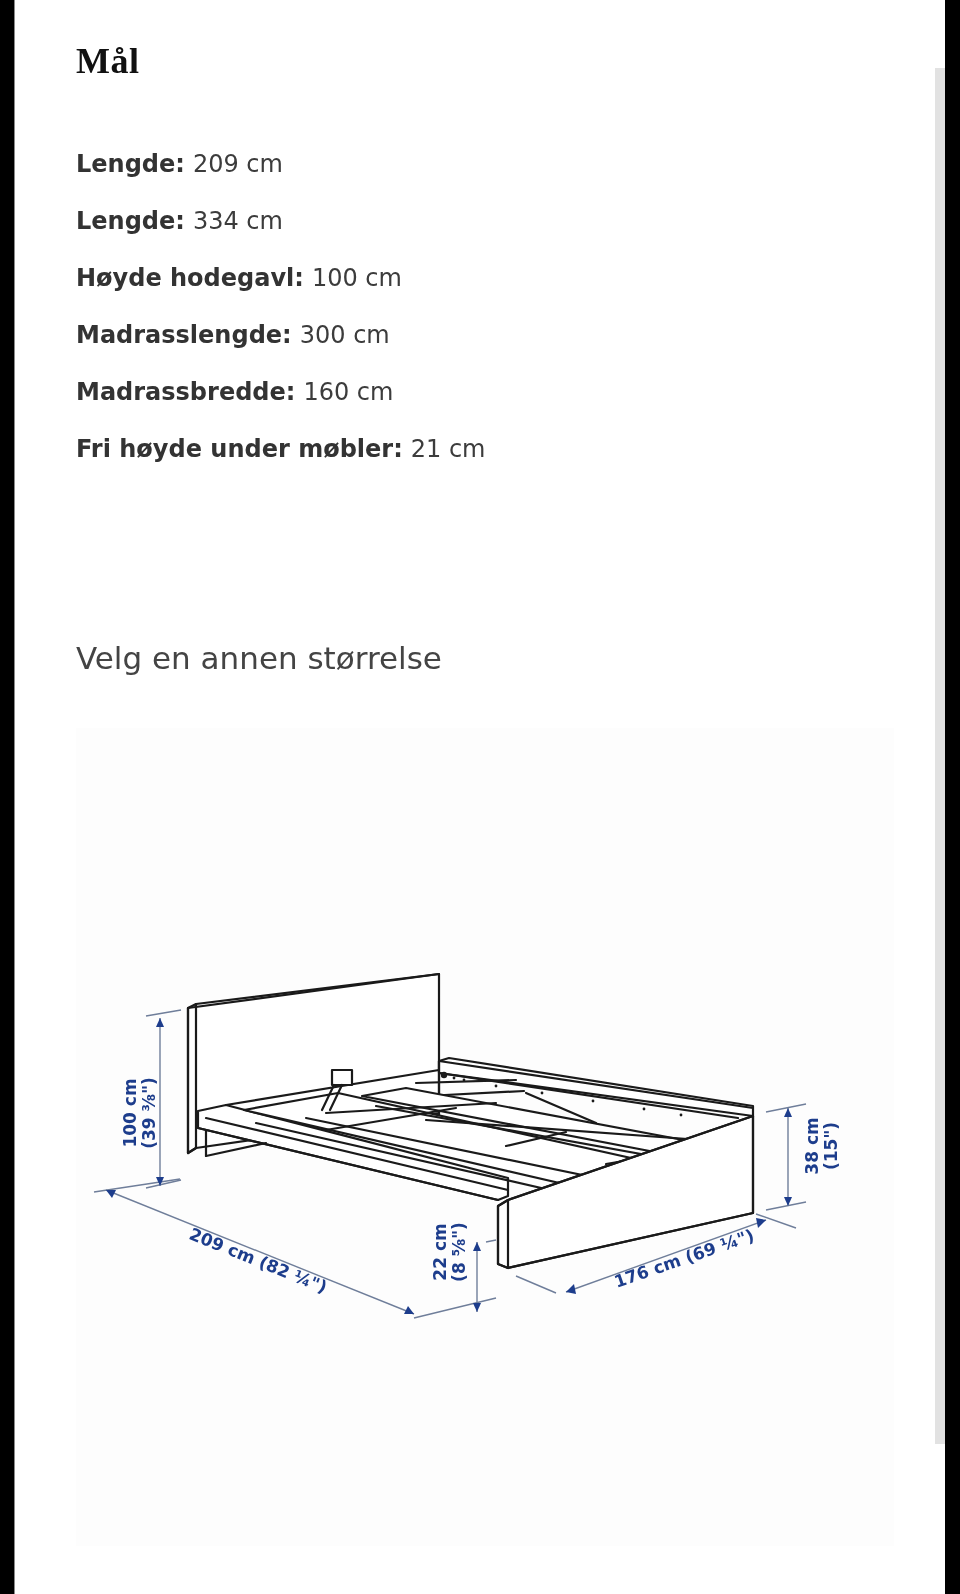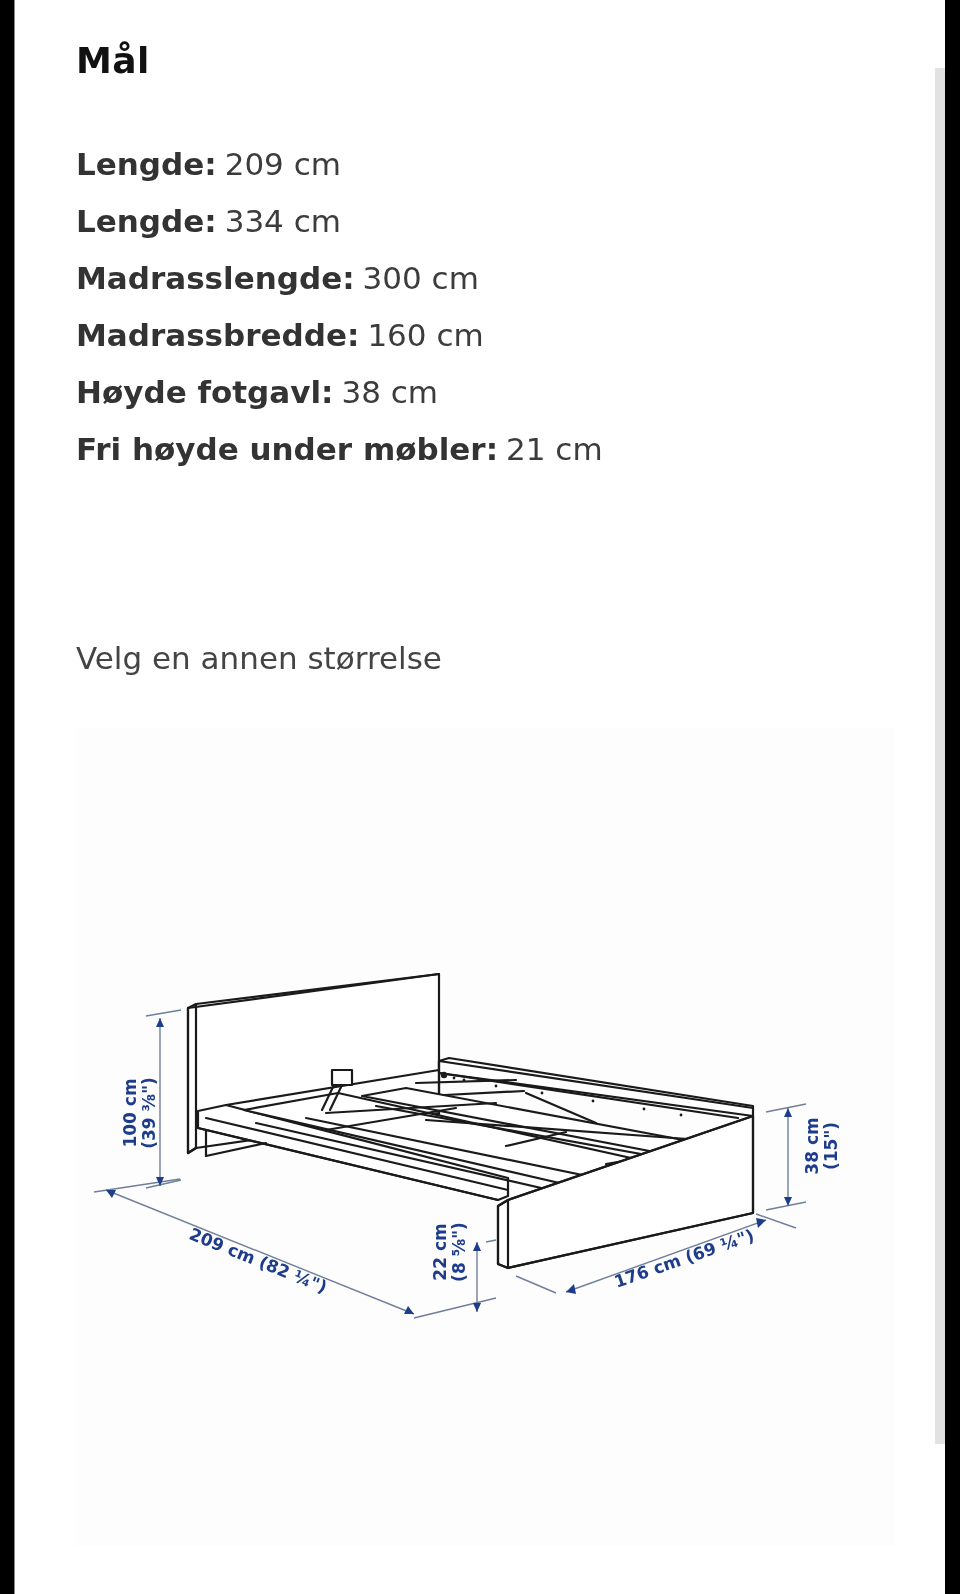--- a/index.html
+++ b/index.html
@@ -32,33 +32,34 @@
   }
   .title {
     position: absolute;
     left: 62px;
     top: 40px;
     margin: 0;
     font-size: 36px;
     font-weight: bold;
     color: #111111;
     letter-spacing: 0.5px;
+    font-family: Liberation Serif, serif;
   }
   .dims {
     position: absolute;
     left: 62px;
     top: 142px;
     margin: 0;
     padding: 0;
     list-style: none;
   }
   .dims li {
     height: 57px;
     line-height: 44px;
-    font-size: 31px;
+    font-size: 24px;
     color: #444444;
     white-space: nowrap;
   }
   .dims .k {
     font-weight: bold;
     color: #333333;
   }
   .dims .v {
     font-weight: normal;
     color: #3c3c3c;
@@ -105,23 +106,23 @@
 </head>
 <body>
 
 <div class="screen">
 
   <h2 class="title">Mål</h2>
 
   <ul class="dims">
     <li><span class="k">Lengde:</span><span class="v">209 cm</span></li>
     <li><span class="k">Lengde:</span><span class="v">334 cm</span></li>
+    <li><span class="k">Høyde hodegavl:</span><span class="v">100 cm</span></li>
     <li><span class="k">Madrasslengde:</span><span class="v">300 cm</span></li>
     <li><span class="k">Madrassbredde:</span><span class="v">160 cm</span></li>
-    <li><span class="k">Høyde fotgavl:</span><span class="v">38 cm</span></li>
     <li><span class="k">Fri høyde under møbler:</span><span class="v">21 cm</span></li>
   </ul>
 
   <a class="size-link">Velg en annen størrelse</a>
 
   <div class="image-frame">
 
     <svg width="818" height="818" viewBox="0 0 818 818" xmlns="http://www.w3.org/2000/svg">
       <g fill="none" stroke="#1a1a1a" stroke-width="2.2" stroke-linejoin="round" stroke-linecap="round">
 

